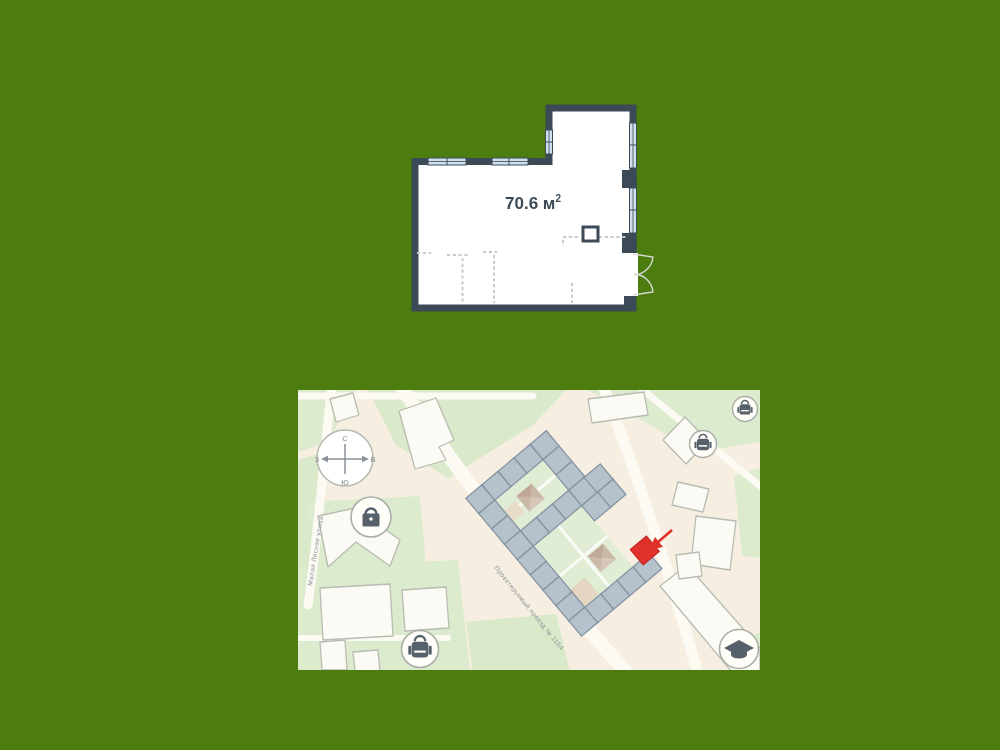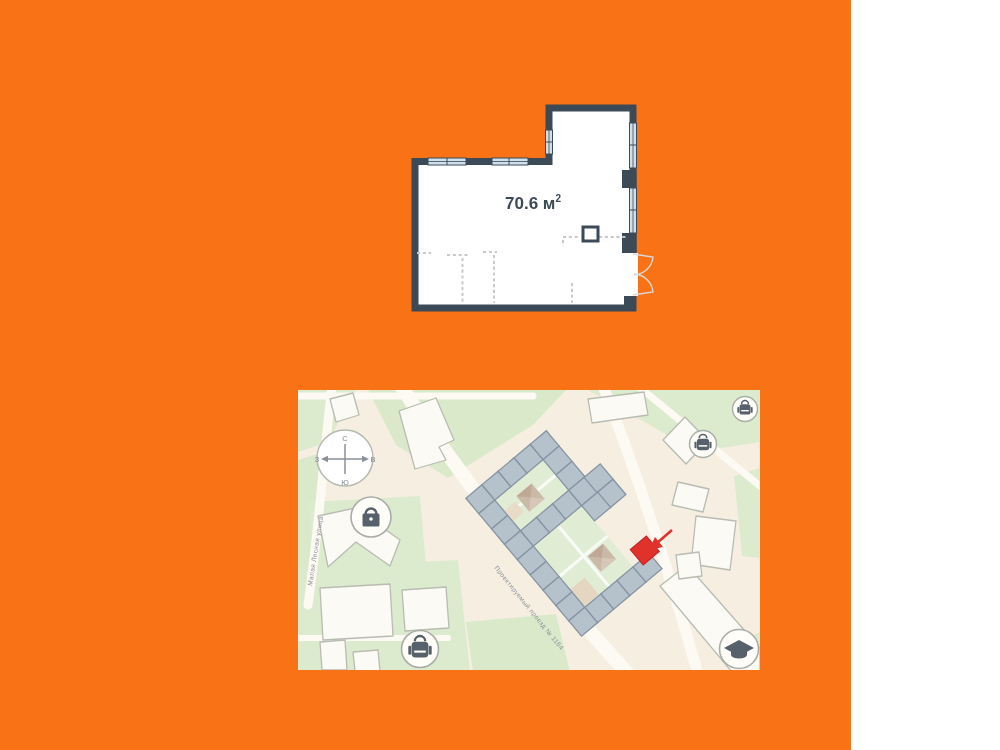--- a/index.html
+++ b/index.html
@@ -1,16 +1,16 @@
 <!DOCTYPE html>
 <html><head>
 <meta charset="utf-8">
 <style>
   html,body{margin:0;padding:0;background:#ffffff;}
-  .canvas{position:relative;width:851px;height:750px;background:#f97316;overflow:hidden;
+  .canvas{position:relative;width:1000px;height:750px;background:#4d7c0f;overflow:hidden;
           font-family:"Liberation Sans",sans-serif;}
   .fp{position:absolute;left:398px;top:93px;width:265px;height:230px;}
   .map{position:absolute;left:298px;top:390px;width:462px;height:280px;}
   text{font-family:"Liberation Sans",sans-serif;}
   .area-label{font-weight:bold;fill:#3c4a58;}
   .street{fill:#8d939b;letter-spacing:0.4px;}
   .compass-letter{fill:#7e868e;}
 </style>
 </head>
 <body>

